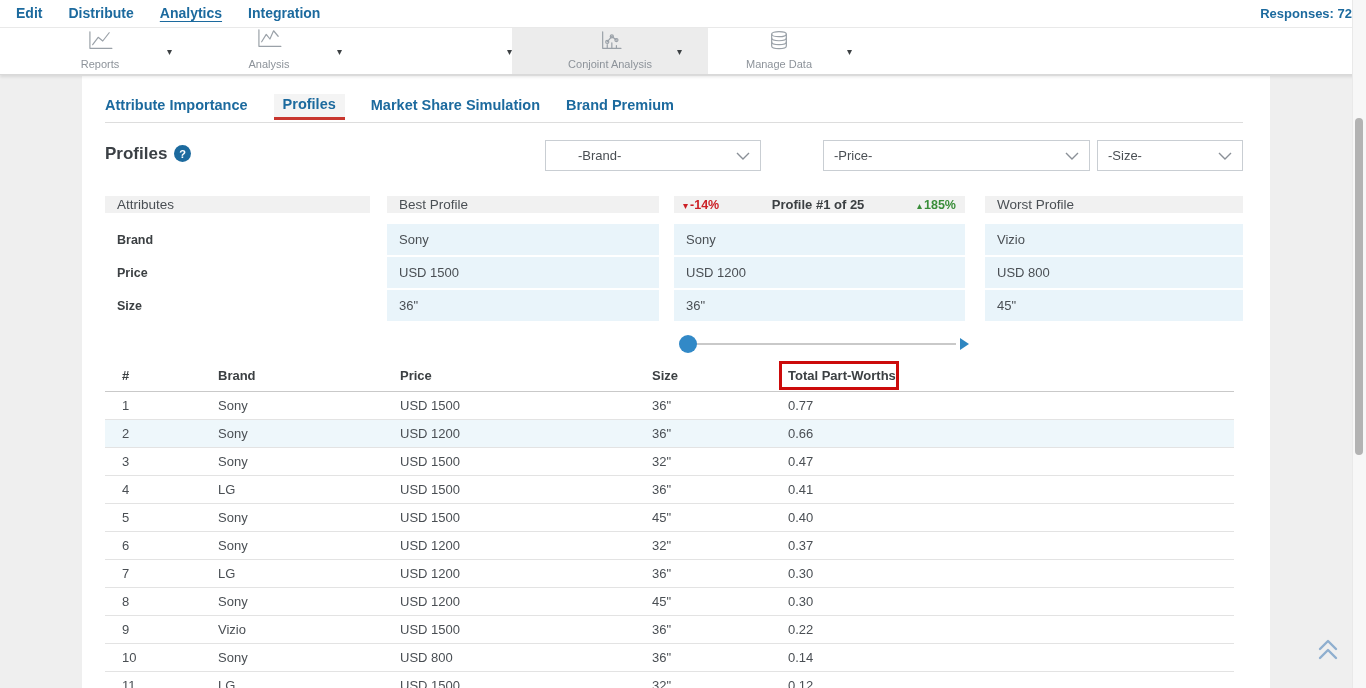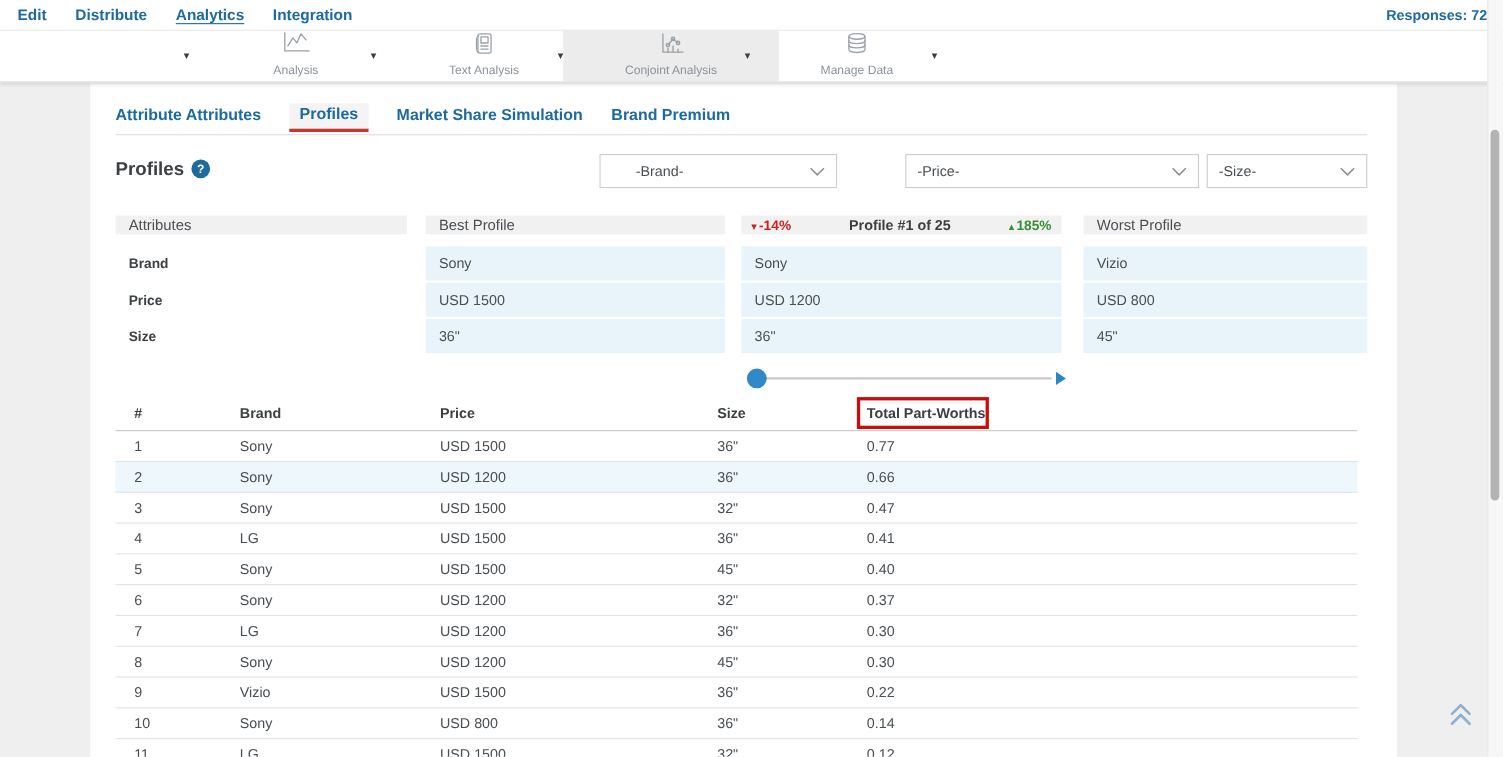--- a/index.html
+++ b/index.html
@@ -86,43 +86,42 @@
 
 <div class="topnav">
   <span class="nav-item">Edit</span>
   <span class="nav-item">Distribute</span>
   <span class="nav-item active">Analytics</span>
   <span class="nav-item">Integration</span>
   <span class="responses">Responses: 72</span>
 </div>
 
 <div class="toolbar">
+  <div class="tb-btn" style="left:100px;">
+    <span class="tb-icon">
+      <svg width="30" height="22" viewBox="0 0 30 24">
+          <path d="M4 2v18h24"></path>
+          <path d="M7 16l6-8 5 4 7-9"></path>
+        </svg>
+    </span>
+    <span class="tb-label">Reports</span>
+  </div>
   <span class="tb-caret" style="left:167px;">▾</span>
 
   <div class="tb-btn" style="left:269px;justify-content:space-between;">
     <span class="tb-icon">
       <svg width="30" height="22" viewBox="0 0 30 24">
           <path d="M4 2v18h24"></path>
           <path d="M7 15l5-8 4 5 4-9 5 6"></path>
         </svg>
     </span>
     <span class="tb-label">Analysis</span>
   </div>
   <span class="tb-caret" style="left:337px;">▾</span>
 
-  <div class="tb-btn" style="left:440px;">
-    <span class="tb-icon">
-      <svg width="30" height="22" viewBox="0 0 30 24">
-          <rect x="9" y="2" width="13" height="19" rx="2"></rect>
-          <rect x="12" y="5" width="7" height="6"></rect>
-          <path d="M12 14h7M12 17h7M9 4c-2 1-2 15 0 16"></path>
-        </svg>
-    </span>
-    <span class="tb-label">Text Analysis</span>
-  </div>
   <span class="tb-caret" style="left:507px;">▾</span>
 
   <div class="tb-btn selected" style="left:610px;">
     <span class="tb-icon">
       <svg width="30" height="22" viewBox="0 0 30 24">
           <path d="M7 2v18h20"></path>
           <path d="M12 20v-4M17 20v-6M22 20v-3"></path>
           <path d="M12 13l5-6 5 4"></path>
           <circle cx="12" cy="13" r="1.7"></circle>
           <circle cx="17" cy="7" r="1.7"></circle>
@@ -143,21 +142,21 @@
         </svg>
     </span>
     <span class="tb-label">Manage Data</span>
   </div>
   <span class="tb-caret" style="left:847px;">▾</span>
 </div>
 
 <div class="panel">
 
   <div class="tabs">
-    <span class="tab">Attribute Attributes</span>
+    <span class="tab">Attribute Importance</span>
     <span class="tab active">Profiles</span>
     <span class="tab">Market Share Simulation</span>
     <span class="tab">Brand Premium</span>
   </div>
   <div class="tabs-rule"></div>
 
   <div class="page-title">Profiles</div>
   <div class="help-icon">?</div>
 
   <div class="dd dd-brand">

